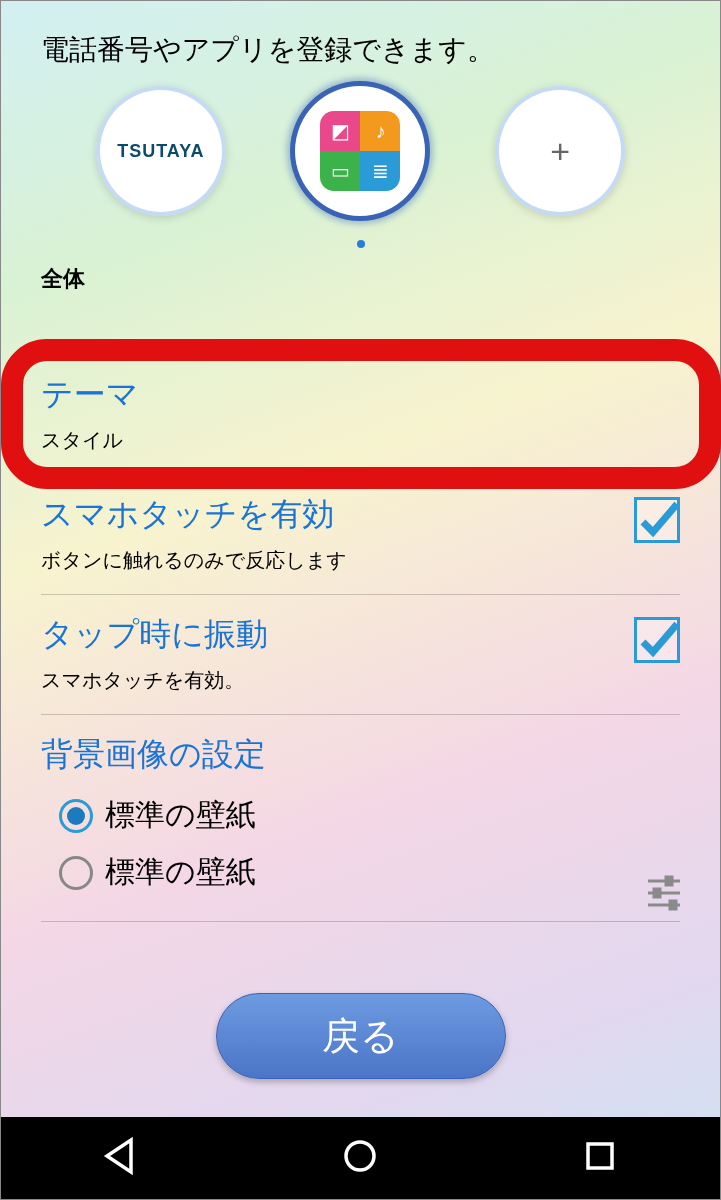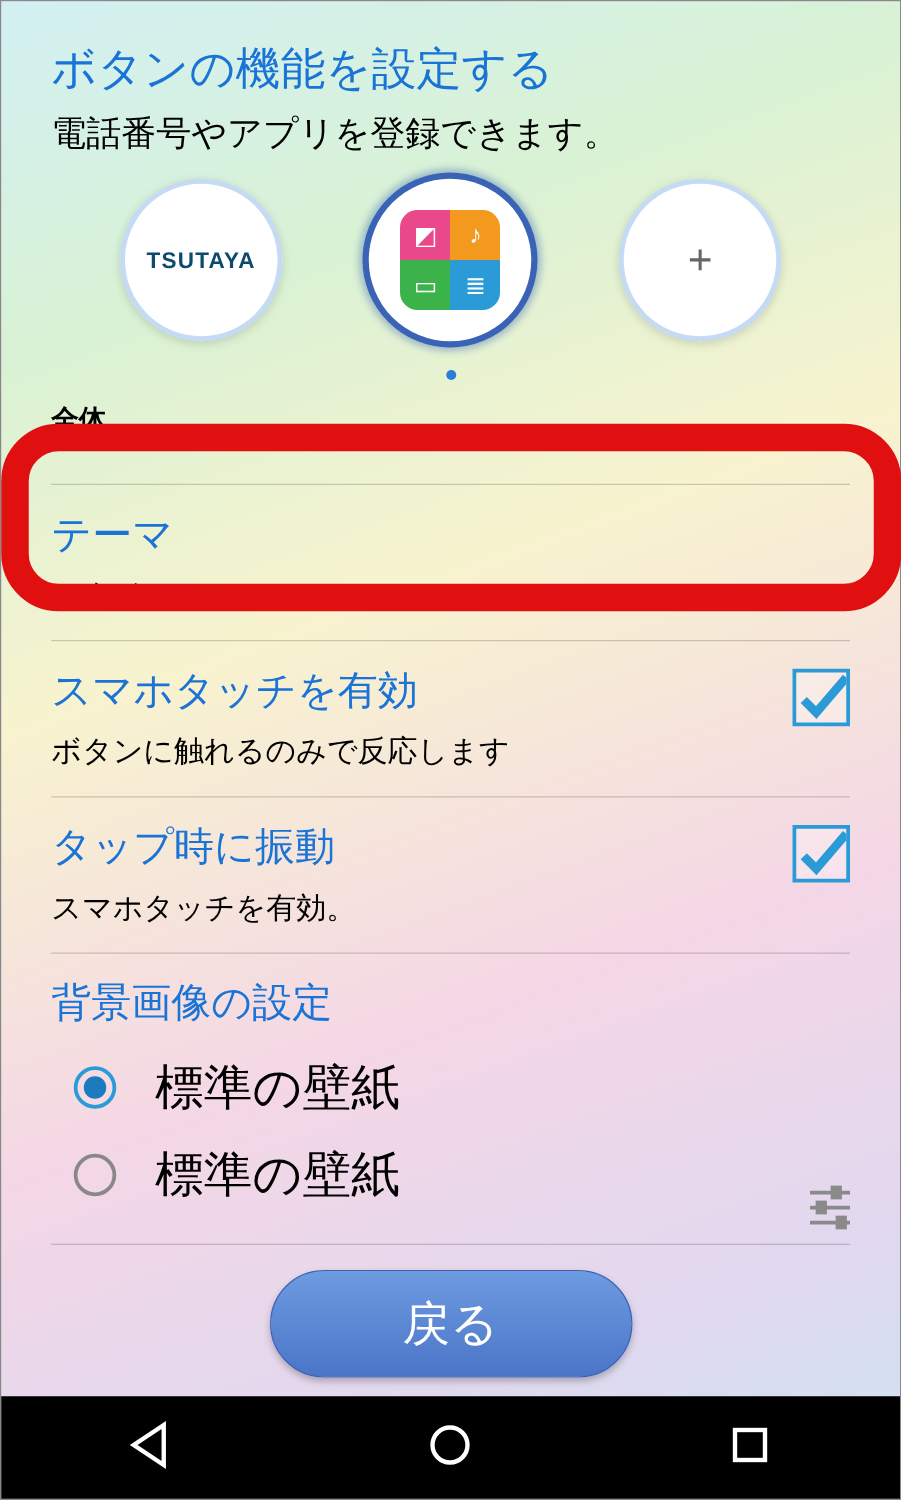--- a/index.html
+++ b/index.html
@@ -32,50 +32,50 @@
   .dots { text-align:center; margin-bottom:12px; }
   .dot { display:inline-block; width:8px; height:8px; background:#2b7dd8; border-radius:50%; }
 
   .section-label { font-size:22px; font-weight:600; color:#000; margin-top:6px; }
 
   .highlight-frame {
     position:absolute; left:0px; top:338px; width:720px; height:150px;
     border:22px solid #e01010; border-radius:46px; z-index:5; pointer-events:none;
   }
 
-  .list { margin-top:36px; }
+  .list { margin-top:60px; }
   .row {
     border-top:1px solid rgba(0,0,0,.18);
     padding:18px 0 20px 0;
     position:relative;
   }
   .row:first-child { border-top:1px solid rgba(0,0,0,.18); }
   .row-title { color:#1a73d6; font-size:32px; font-weight:500; }
-  .row-sub { color:#000; font-size:24px; margin-top:10px; }
+  .row-sub { color:#000; font-size:20px; margin-top:10px; }
 
   .checkbox {
     position:absolute; right:0; top:22px;
     width:46px; height:46px; border:3px solid #2a9bd6; background:rgba(255,255,255,.3);
     display:flex; align-items:center; justify-content:center;
   }
   .checkmark { stroke:#2a9bd6; stroke-width:7; fill:none; }
 
   .radio-group { margin-top:10px; }
-  .radio-line { display:flex; align-items:center; gap:31px; padding:8px 0 8px 18px; font-size:39px; }
+  .radio-line { display:flex; align-items:center; gap:12px; padding:8px 0 8px 18px; font-size:30px; }
   .radio {
     width:34px; height:34px; border:3px solid #2a9bd6; border-radius:50%;
     display:flex; align-items:center; justify-content:center; flex-shrink:0;
   }
   .radio.checked::after { content:""; width:18px; height:18px; background:#1c7bbf; border-radius:50%; }
   .radio.empty { border-color:#888; }
 
   .sliders-icon { position:absolute; right:-6px; bottom:4px; color:#888; }
 
   .back-btn {
-    position:absolute; left:50%; transform:translateX(-50%); bottom:97px;
+    position:absolute; left:50%; transform:translateX(-50%); bottom:120px;
     width:290px; height:86px; border-radius:44px;
     background:linear-gradient(#6d9be0,#4b75c8);
     color:#fff; font-size:38px; font-weight:500;
     display:flex; align-items:center; justify-content:center;
     box-shadow:0 3px 6px rgba(0,0,0,.25);
     border:1px solid #3a63b6;
   }
 
   .navbar {
     position:absolute; bottom:0; left:0; width:100%; height:82px;
@@ -84,21 +84,20 @@
   .nav-icon { color:#fff; }
   .nav-svg { stroke:#fff; fill:none; stroke-width:3.5; }
 </style>
 </head>
 <body>
 
 <div class="screen">
 
   <div class="content">
 
-    <div class="header-title">ボタンの機能を設定する</div>
     <div class="header-sub">電話番号やアプリを登録できます。</div>
 
     <div class="shortcut-row">
       <div class="shortcut">
         <span class="tsutaya-label">TSUTAYA</span>
       </div>
       <div class="shortcut accent">
         <div class="app-tiles">
           <div class="tile t1">◩</div>
           <div class="tile t2">♪</div>

